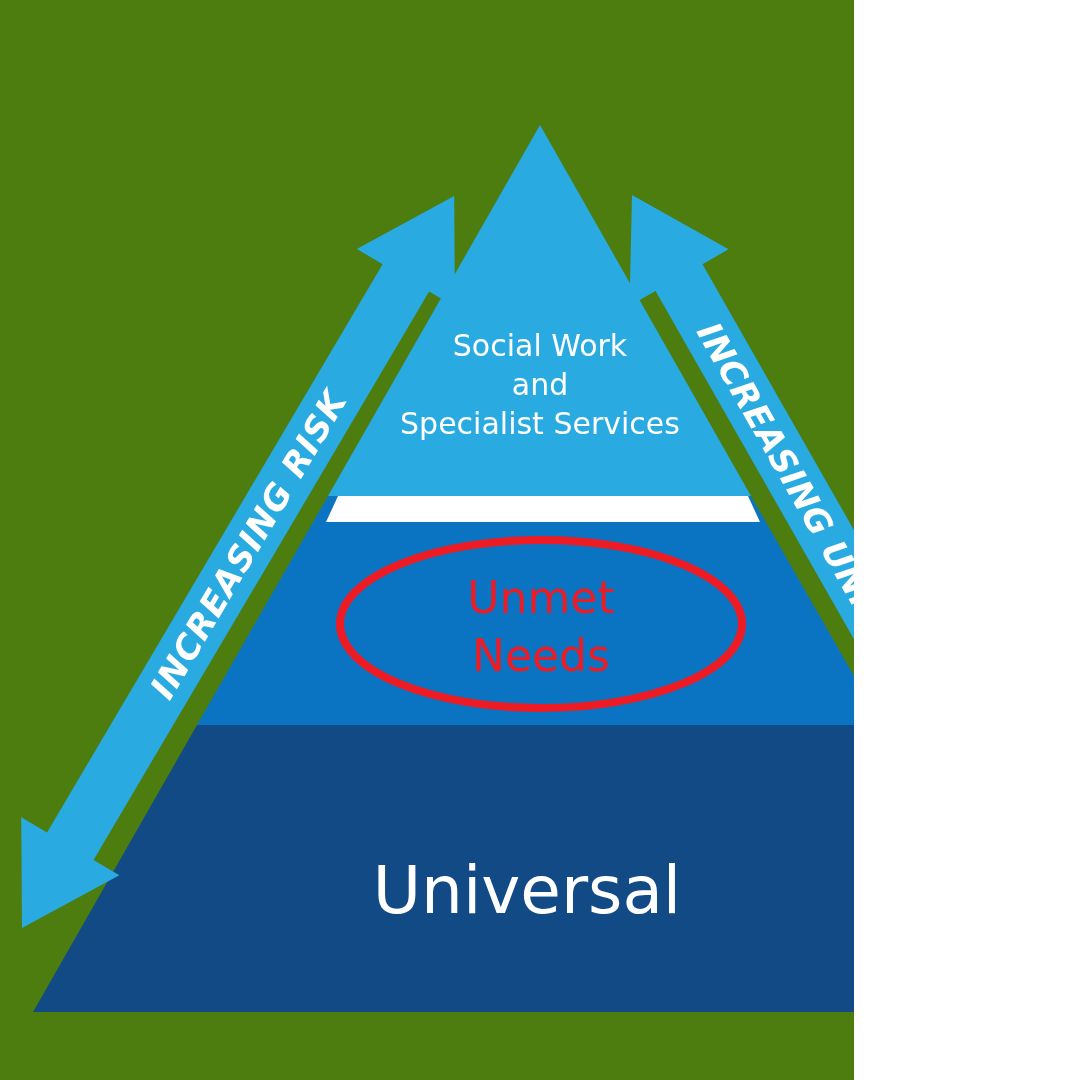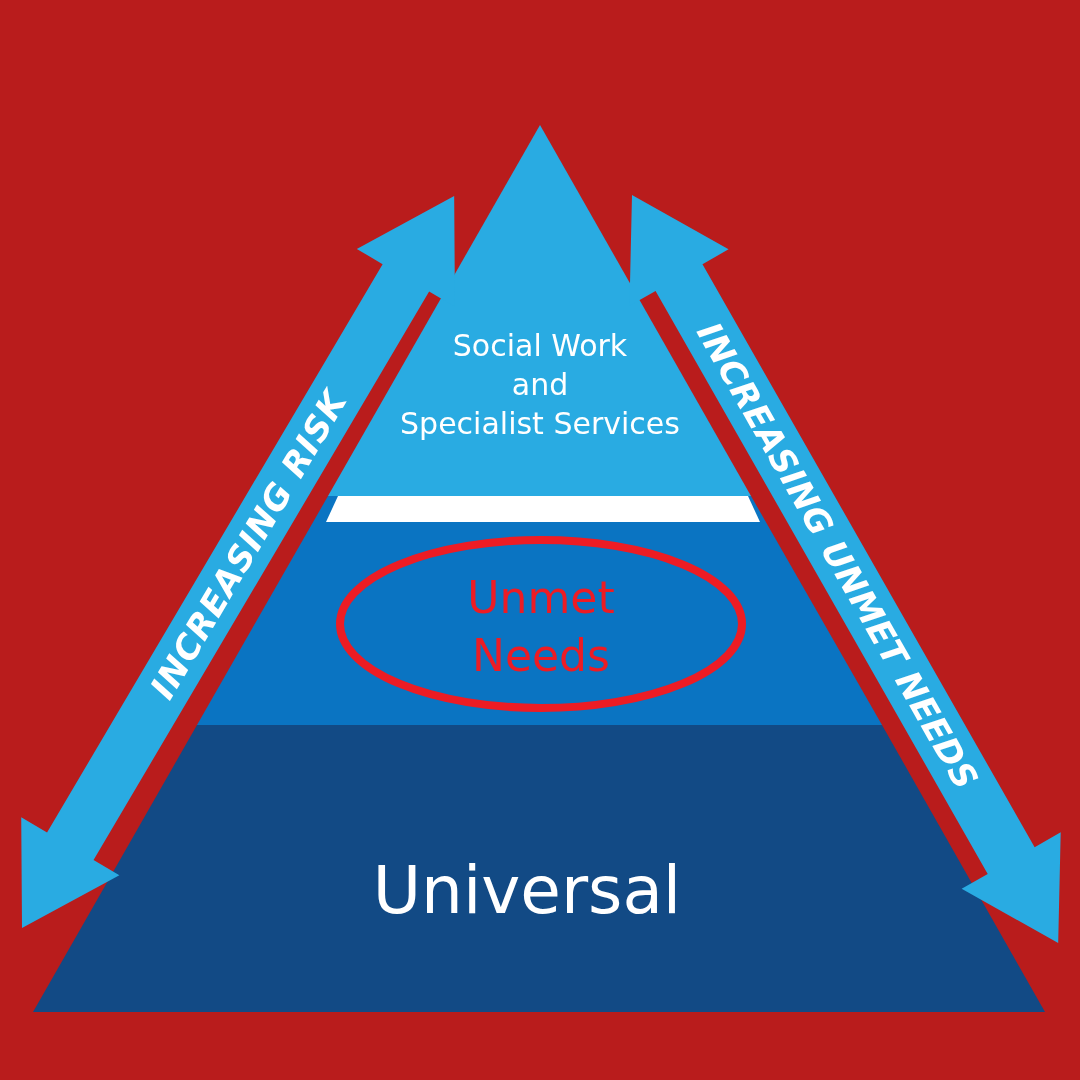--- a/index.html
+++ b/index.html
@@ -1,16 +1,16 @@
 <!DOCTYPE html>
 <html><head>
 <meta charset="utf-8">
 <style>
   html,body{margin:0;padding:0;background:#ffffff;}
-  .stage{width:1080px;height:1080px;position:relative;background:#b91c1c;overflow:hidden;}
+  .stage{width:854px;height:1080px;position:relative;background:#4d7c0f;overflow:hidden;}
   svg{display:block;}
   .tier-text{
     fill:#ffffff;
     font-family:"DejaVu Sans", sans-serif;
     text-anchor:middle;
   }
   .t30{font-size:30px;}
   .t44{font-size:44px;}
   .t66{font-size:66px;}
   .red-text{font-family:"DejaVu Sans", sans-serif;text-anchor:middle;}

